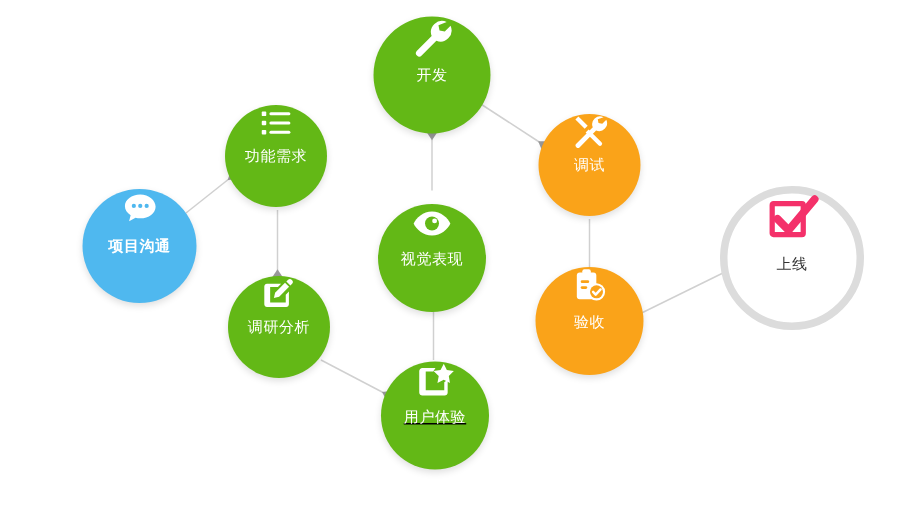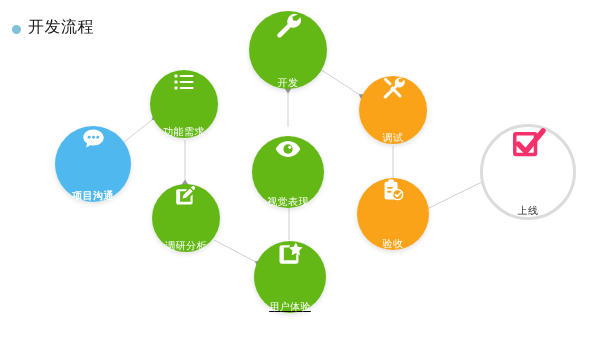--- a/index.html
+++ b/index.html
@@ -56,21 +56,21 @@
   }
 
   
   .node {
     position: absolute;
     border-radius: 50%;
     box-sizing: border-box;
     display: flex;
     flex-direction: column;
     align-items: center;
-    justify-content: space-between;
+    justify-content: flex-start;
   }
   .node .node-icon {
     display: block;
     line-height: 0;
   }
   .node .node-label {
     font-size: 10px;
     line-height: 13px;
     white-space: nowrap;
     letter-spacing: 0.4px;
@@ -78,36 +78,32 @@
 
   .node.filled {
     box-shadow: 0 2px 5px rgba(0,0,0,0.13);
   }
   .node.filled .node-label {
     color: #ffffff;
   }
 
   .node.outline {
     background: #ffffff;
-    border: 3px solid #c4b5fd;
+    border: 5px solid #c4b5fd;
   }
   .node.outline .node-label {
     color: #333333;
     font-size: 10px;
   }
 </style>
 </head>
 <body>
 
 <div id="stage">
 
-  <div id="header">
-    <span id="header-bullet" style="background: rgb(127, 194, 216);"></span>
-    <span id="header-title">开发流程</span>
-  </div>
 
   <svg id="connectors" viewBox="0 0 600 346" xmlns="http://www.w3.org/2000/svg">
       <g>
         <line x1="124" y1="142" x2="153" y2="119" stroke="#d0d0d0" stroke-width="1"></line>
         <g transform="translate(153,119) rotate(51.581944655178006)">
           <path d="M-4 -4.5 L4 -4.5 L0 1.5 Z" fill="#9a9a9a"></path>
           <rect x="-1" y="-6.5" width="2" height="2.6" fill="#9a9a9a"></rect>
         </g>
       </g>
       <g>

